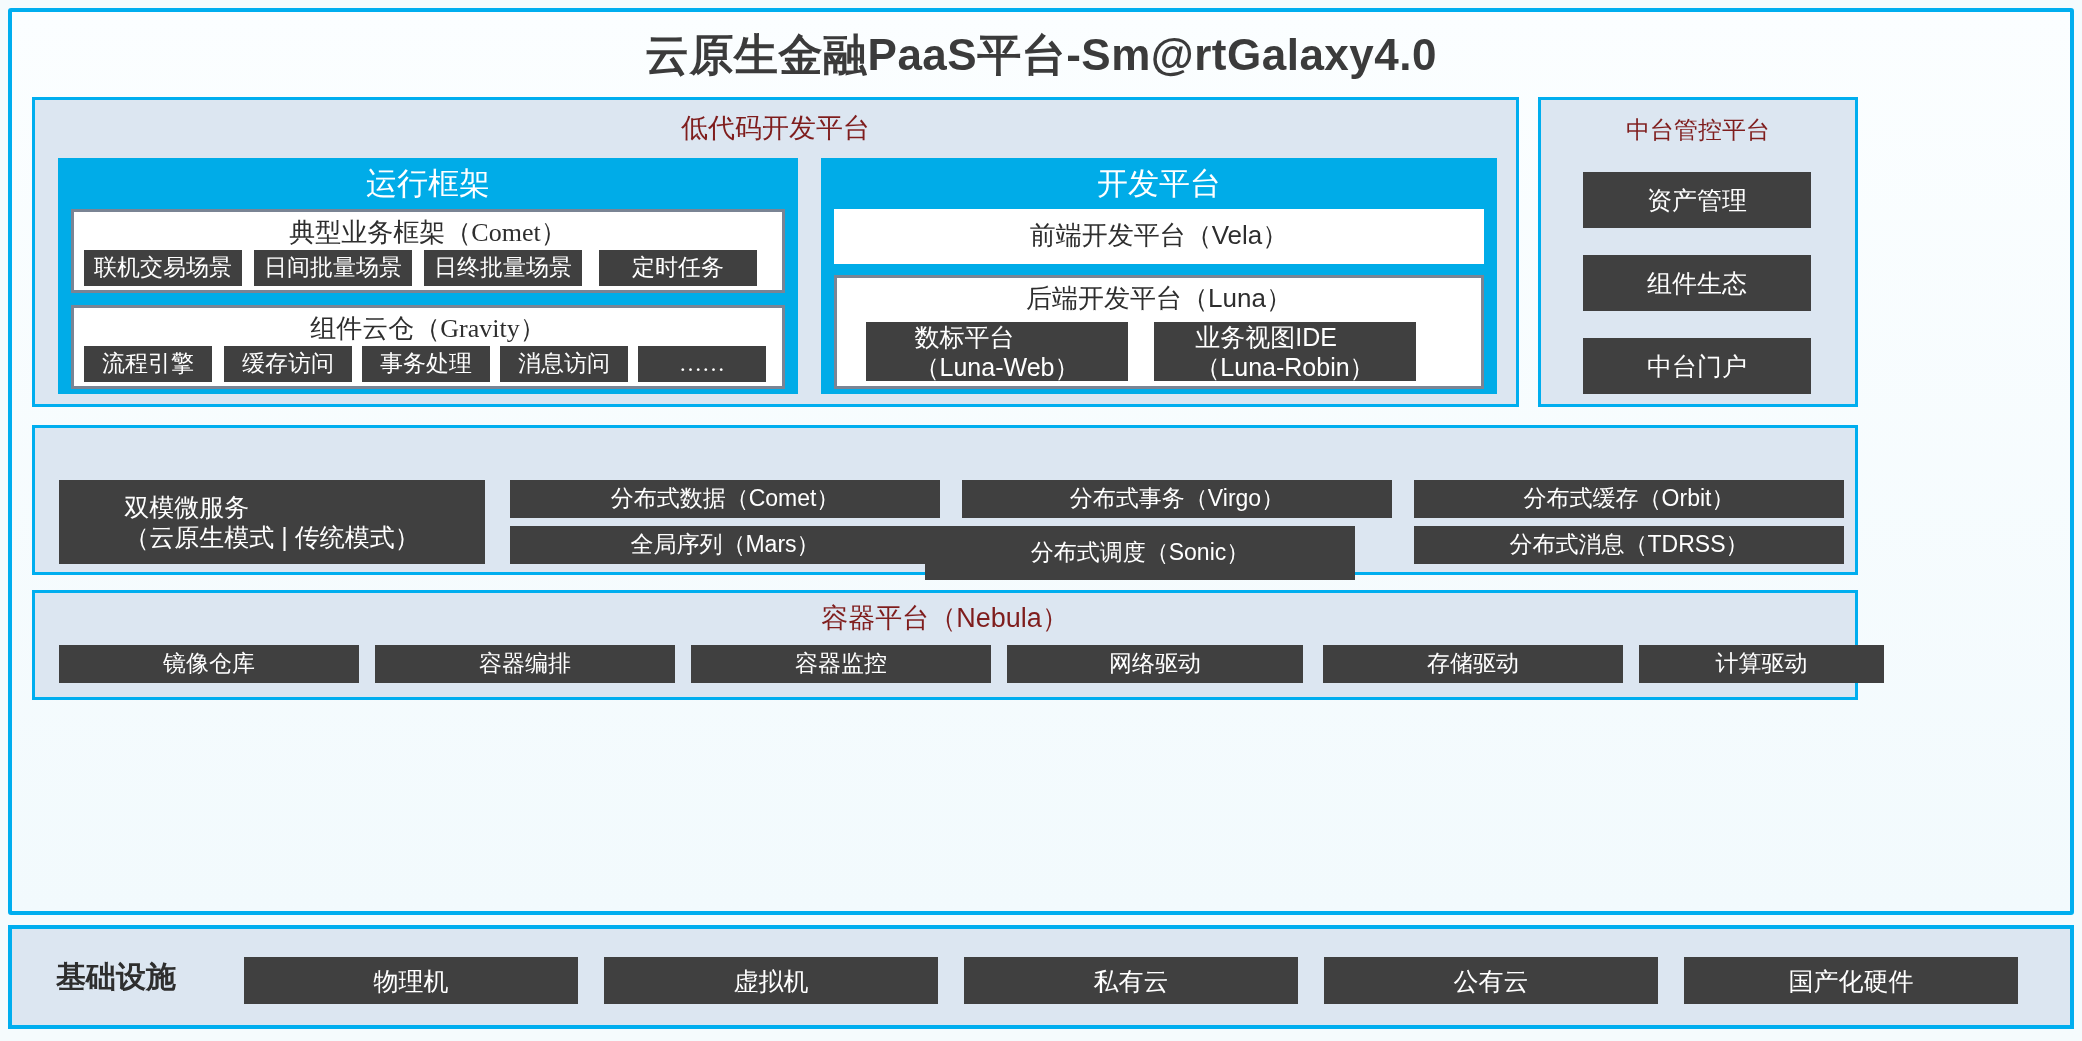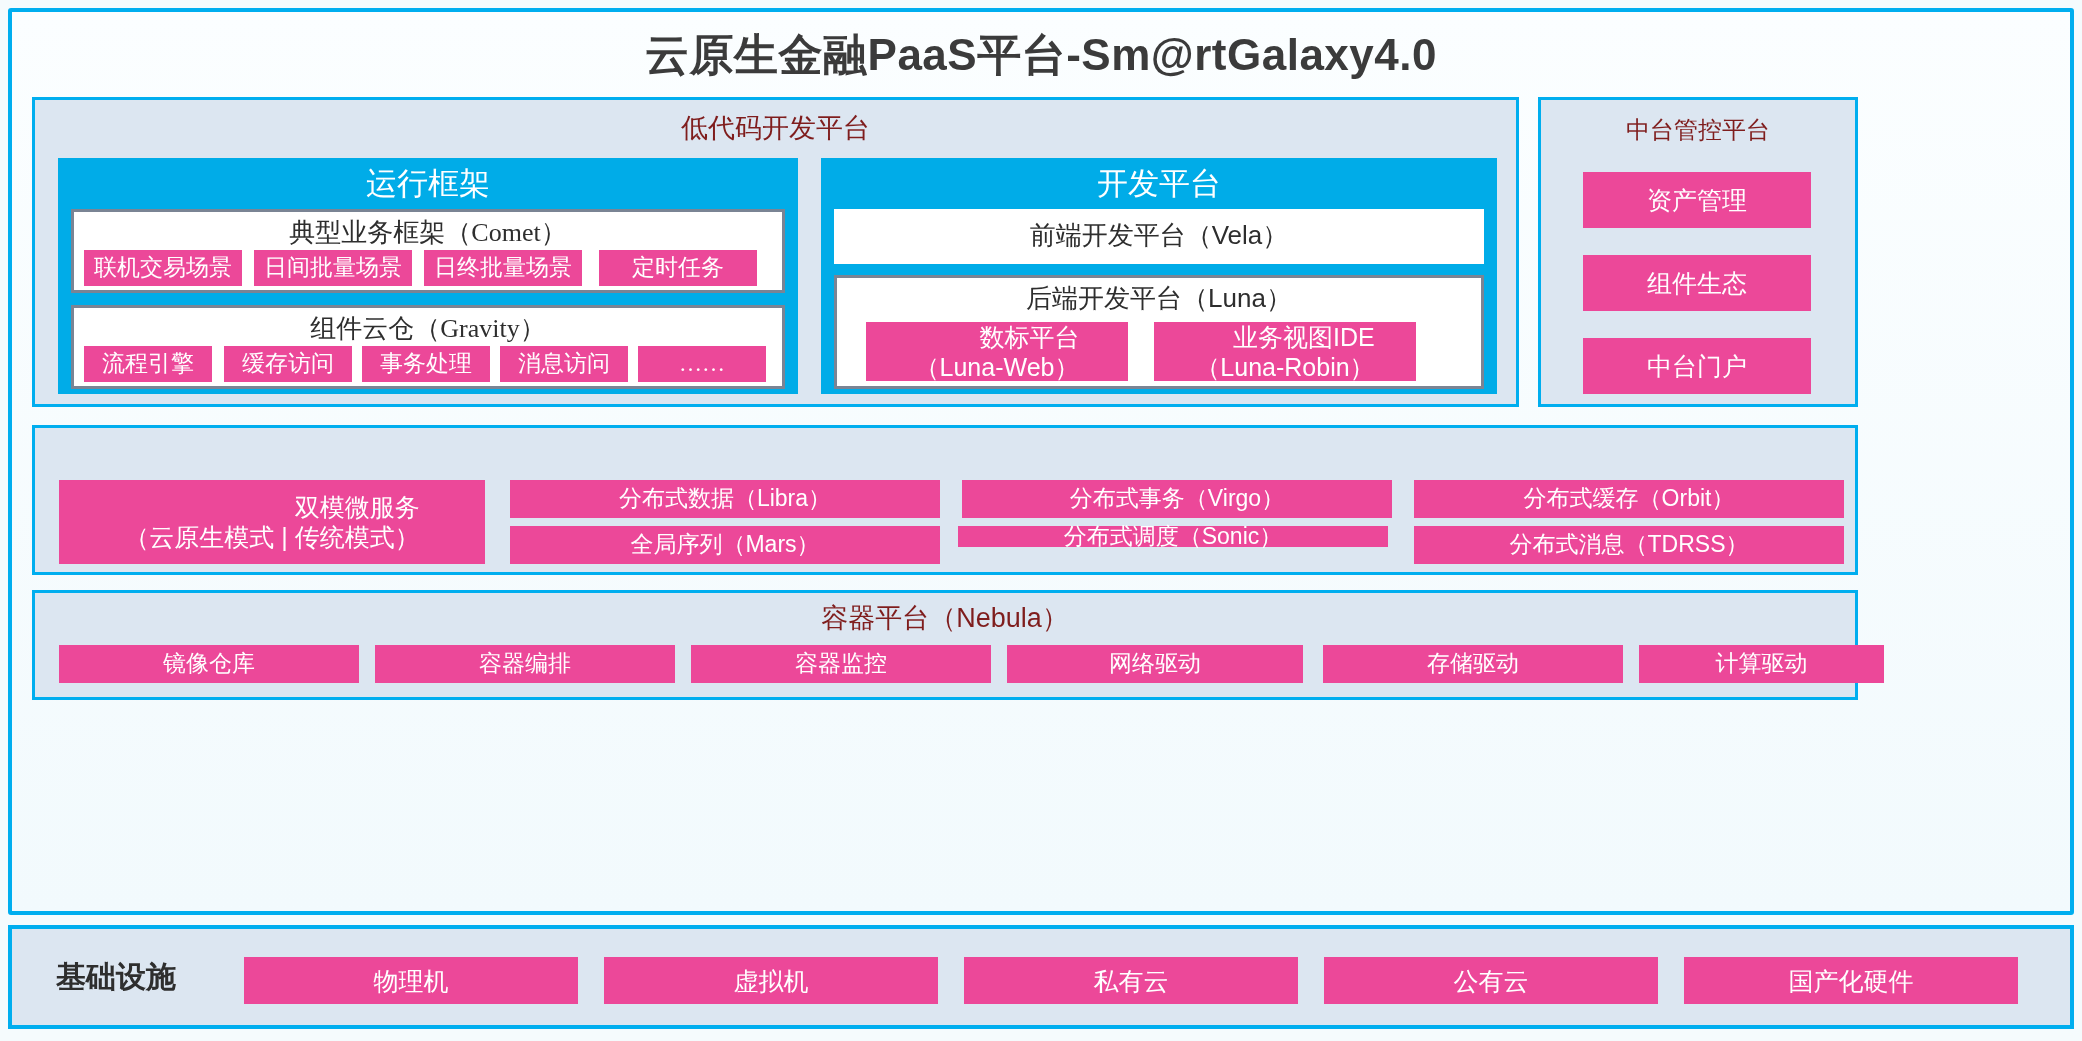--- a/index.html
+++ b/index.html
@@ -89,26 +89,26 @@
     text-align: center;
     font-size: 26px;
     color: #2e2e2e;
     line-height: 1.15;
   }
 
   
   .chip {
     position: absolute;
     box-sizing: border-box;
-    background: #ec4899;
+    background: #404040;
     color: #ffffff;
     display: flex;
     align-items: center;
     justify-content: center;
-    text-align: right;
+    text-align: left;
     font-size: 23px;
     line-height: 1.2;
     white-space: pre-line;
   }
   .chip.big { font-size: 25px; }
 
   
   .infra {
     position: absolute;
     left: 8px;
@@ -183,25 +183,25 @@
       <div class="chip big" style="left:42px; top:72px; width:228px; height:56px;">资产管理</div>
       <div class="chip big" style="left:42px; top:155px; width:228px; height:56px;">组件生态</div>
       <div class="chip big" style="left:42px; top:238px; width:228px; height:56px;">中台门户</div>
     </div>
 
     <div class="panel" style="left:20px; top:413px; width:1826px; height:150px;">
 
       <div class="chip big" style="left:24px; top:52px; width:426px; height:84px;">双模微服务
 （云原生模式 | 传统模式）</div>
 
-      <div class="chip" style="left:475px; top:52px; width:430px; height:38px;">分布式数据（Libra）</div>
+      <div class="chip" style="left:475px; top:52px; width:430px; height:38px;">分布式数据（Comet）</div>
       <div class="chip" style="left:475px; top:98px; width:430px; height:38px;">全局序列（Mars）</div>
 
       <div class="chip" style="left:927px; top:52px; width:430px; height:38px;">分布式事务（Virgo）</div>
-      <div class="chip" style="left:923px; top:98px; width:430px; height:21px;">分布式调度（Sonic）</div>
+      <div class="chip" style="left:890px; top:98px; width:430px; height:54px;">分布式调度（Sonic）</div>
 
       <div class="chip" style="left:1379px; top:52px; width:430px; height:38px;">分布式缓存（Orbit）</div>
       <div class="chip" style="left:1379px; top:98px; width:430px; height:38px;">分布式消息（TDRSS）</div>
     </div>
 
     <div class="panel" style="left:20px; top:578px; width:1826px; height:110px;">
       <div class="panel-title" style="margin-top:11px;">容器平台（Nebula）</div>
       <div class="chip" style="left:24px; top:52px; width:300px; height:38px;">镜像仓库</div>
       <div class="chip" style="left:340px; top:52px; width:300px; height:38px;">容器编排</div>
       <div class="chip" style="left:656px; top:52px; width:300px; height:38px;">容器监控</div>

